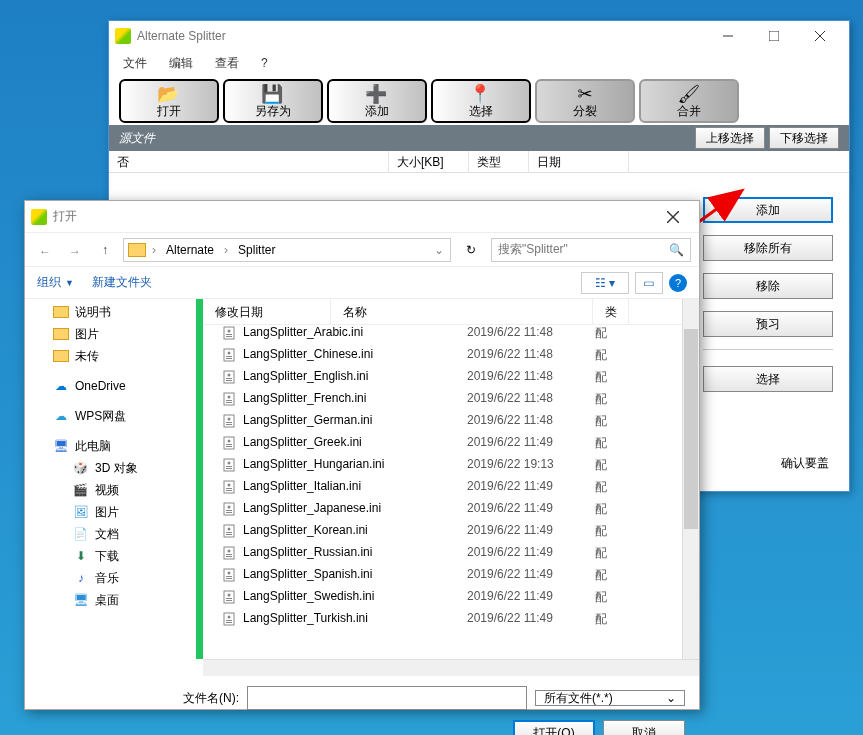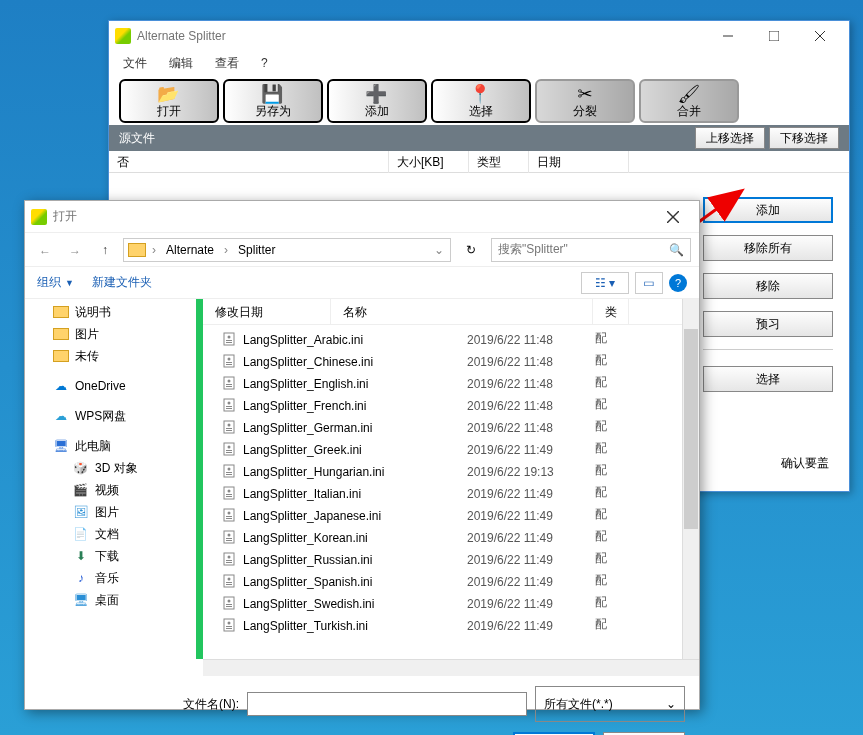--- a/index.html
+++ b/index.html
@@ -14,21 +14,21 @@
 .winbtn { width:46px; height:30px; display:flex; align-items:center; justify-content:center; color:#333; }
 .winbtn svg { width:10px; height:10px; }
 .menubar { height:24px; padding:0 10px; display:flex; align-items:center; gap:14px; color:#333; }
 .menubar span { padding:2px 4px; }
 .toolbar { height:50px; padding:4px 10px; display:flex; gap:4px; }
 .toolbtn { width:100px; height:44px; border:2px solid #000; border-radius:6px; background:linear-gradient(to right,#fff,#e0e0e0,#c0c0c0); display:flex; flex-direction:column; align-items:center; justify-content:center; }
 .toolbtn.gray { border-color:#999; background:linear-gradient(to right,#d8d8d8,#c0c0c0,#a8a8a8); }
 .toolbtn .ticon { font-size:18px; height:20px; }
 .toolbtn .tlabel { font-size:12px; }
 .srcbar { height:26px; background:#6d7a84; color:#fff; display:flex; align-items:center; padding:0 10px; }
-.srcbar .label { flex:1; }
+.srcbar .label { flex:1;font-style:italic; }
 .srcbar button { width:70px; height:22px; background:linear-gradient(#fdfdfd,#e6e6e6); border:1px solid #888; margin-left:4px; }
 .colhead { height:22px; background:#fff; border-bottom:1px solid #ddd; display:flex; align-items:center; padding:0; }
 .colhead .col { border-right:1px solid #e5e5e5; padding:0 8px; height:22px; line-height:22px; }
 .rightpanel { position:absolute; right:6px; top:176px; width:140px; }
 .rightpanel button { display:block; width:130px; height:26px; margin-bottom:12px; background:linear-gradient(#fdfdfd,#e6e6e6); border:1px solid #888; }
 .rightpanel button.hl { border:2px solid #0078d7; }
 .rightpanel .line { border-top:1px solid #ccc; margin:6px 0 16px 0; width:130px; }
 .coverlabel { position:absolute; right:20px; top:434px; }
 
 
@@ -56,35 +56,35 @@
 .cmdrow .help { width:18px; height:18px; border-radius:50%; background:#0078d7; color:#fff; display:flex; align-items:center; justify-content:center; font-size:11px; }
 .body { display:flex; height:360px; }
 .tree { width:178px; border-right:7px solid #22c55e; overflow:hidden; padding:2px 0; }
 .tree .node { display:flex; align-items:center; height:22px; padding-left:28px; gap:6px; white-space:nowrap; }
 .ticon2 { display:inline-flex; width:16px; height:16px; align-items:center; justify-content:center; font-size:13px; }
 .fold { width:16px; height:12px; background:#ffd36b; border:1px solid #d4a020; display:inline-block; }
 .filepane { flex:1; display:flex; }
 .filelist { flex:1; overflow:hidden; }
 .fhead { height:26px; display:flex; align-items:center; border-bottom:1px solid #eee; }
 .fhead .fh { padding:0 12px; border-right:1px solid #eee; height:26px; line-height:26px; }
-.frow { height:22px; display:flex; align-items:flex-end; }
+.frow { height:22px; display:flex; align-items:flex-start; }
 .frow .ficon { width:16px; height:16px; margin:0 6px 0 18px; display:flex; align-items:center; justify-content:center; }
 .frow .ficon svg { width:14px; height:14px; }
 .frow .fname { width:224px; }
 .frow .fdate { width:128px; color:#555; }
 .frow .ftype { color:#555; }
 .preview { width:70px; border-left:1px solid #eee; display:flex; align-items:center; justify-content:center; color:#555; text-align:center; padding:4px; }
 .scroll { width:17px; background:#f0f0f0; border-left:1px solid #ddd; position:relative; }
 .scroll .thumb { position:absolute; left:1px; right:1px; top:30px; height:200px; background:#cdcdcd; }
 .hscroll { height:17px; background:#f0f0f0; border-top:1px solid #ddd; margin-left:178px; position:relative; }
 .hscroll::before,.hscroll::after { content:''; position:absolute; top:3px; width:10px; height:10px; }
 .footer { padding:10px 14px; display:flex; flex-direction:column; gap:10px; }
 .frow2 { display:flex; align-items:center; justify-content:flex-end; gap:8px; }
 .fnfield { width:280px; height:24px; border:1px solid #888; }
-.filter { width:150px; height:36px; border:1px solid #888; display:flex; align-items:center; padding:0 8px; justify-content:space-between; }
+.filter { width:150px; height:16px; border:1px solid #888; display:flex; align-items:center; padding:0 8px; justify-content:space-between; }
 .dlgbtn { width:82px; height:26px; border:1px solid #888; background:linear-gradient(#fdfdfd,#e6e6e6); }
 .dlgbtn.primary { border:2px solid #0078d7; }
 
 
 .arrow { position:absolute; left:540px; top:180px; pointer-events:none; }
 
 
 .watermark { position:absolute; left:320px; top:340px; font-size:36px; color:rgba(0,0,0,.08); font-weight:bold; letter-spacing:2px; pointer-events:none; }
 .watermark .sub { font-size:18px; display:block; text-align:center; letter-spacing:3px; }
 </style>

